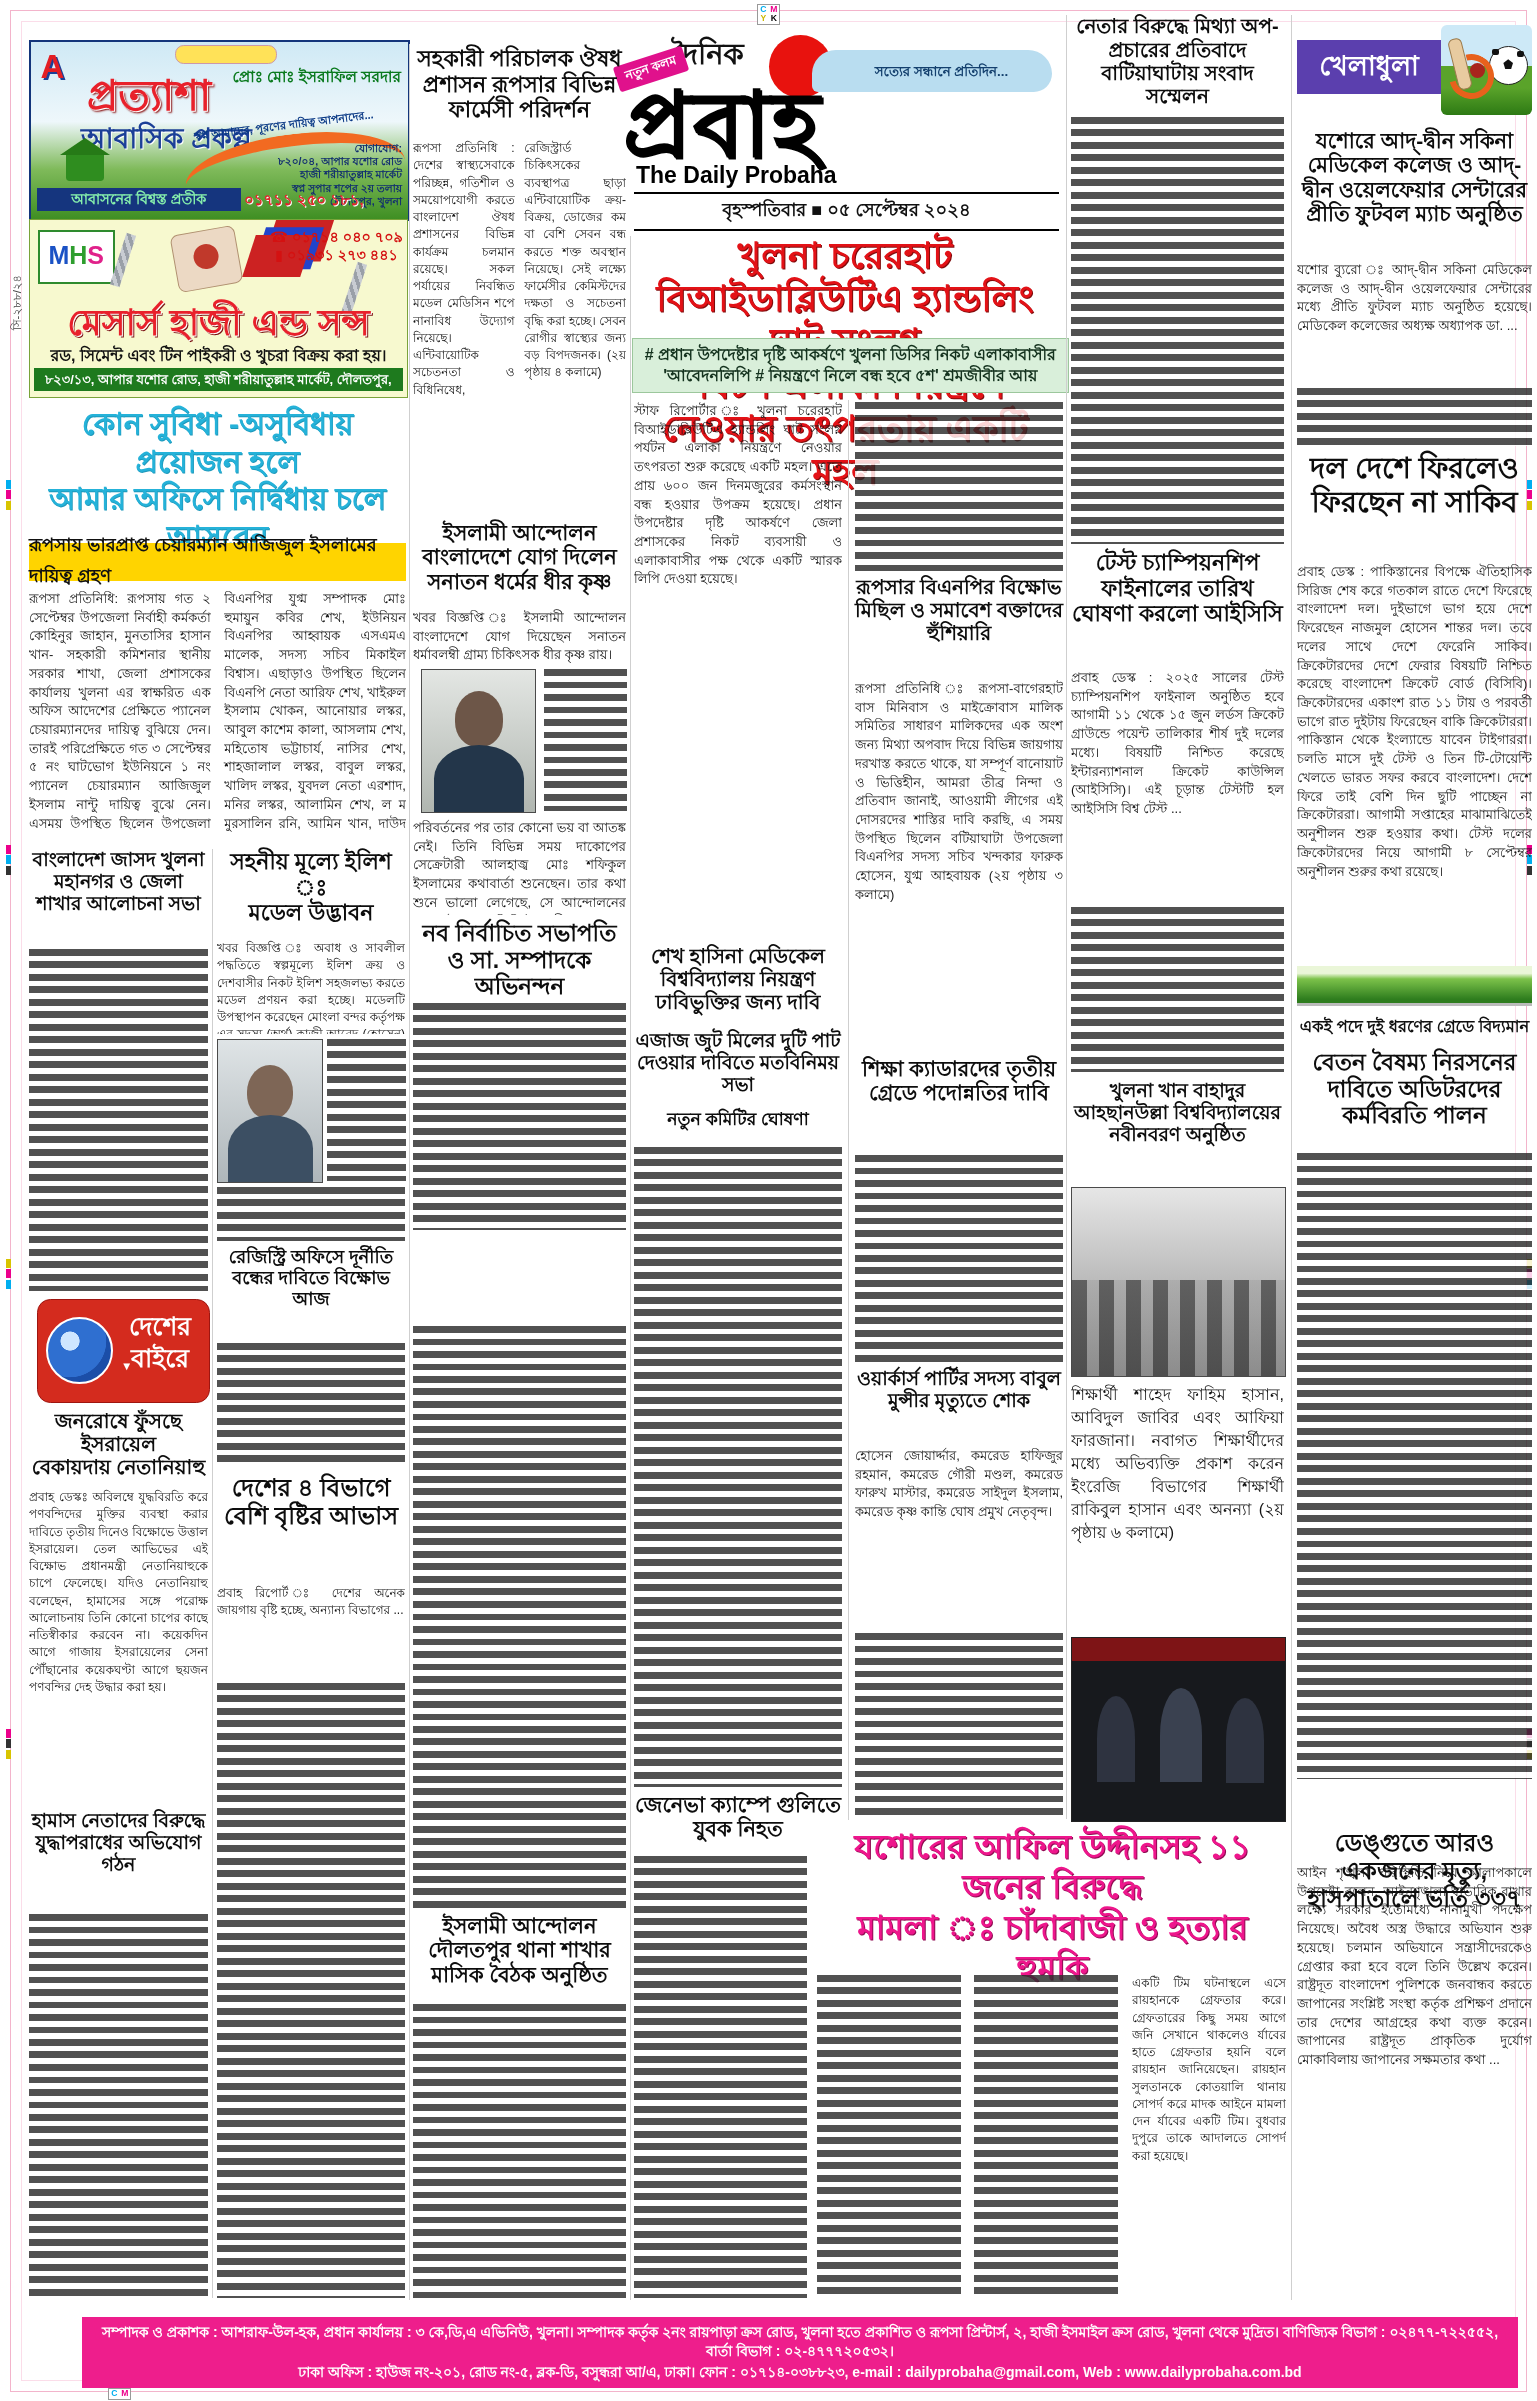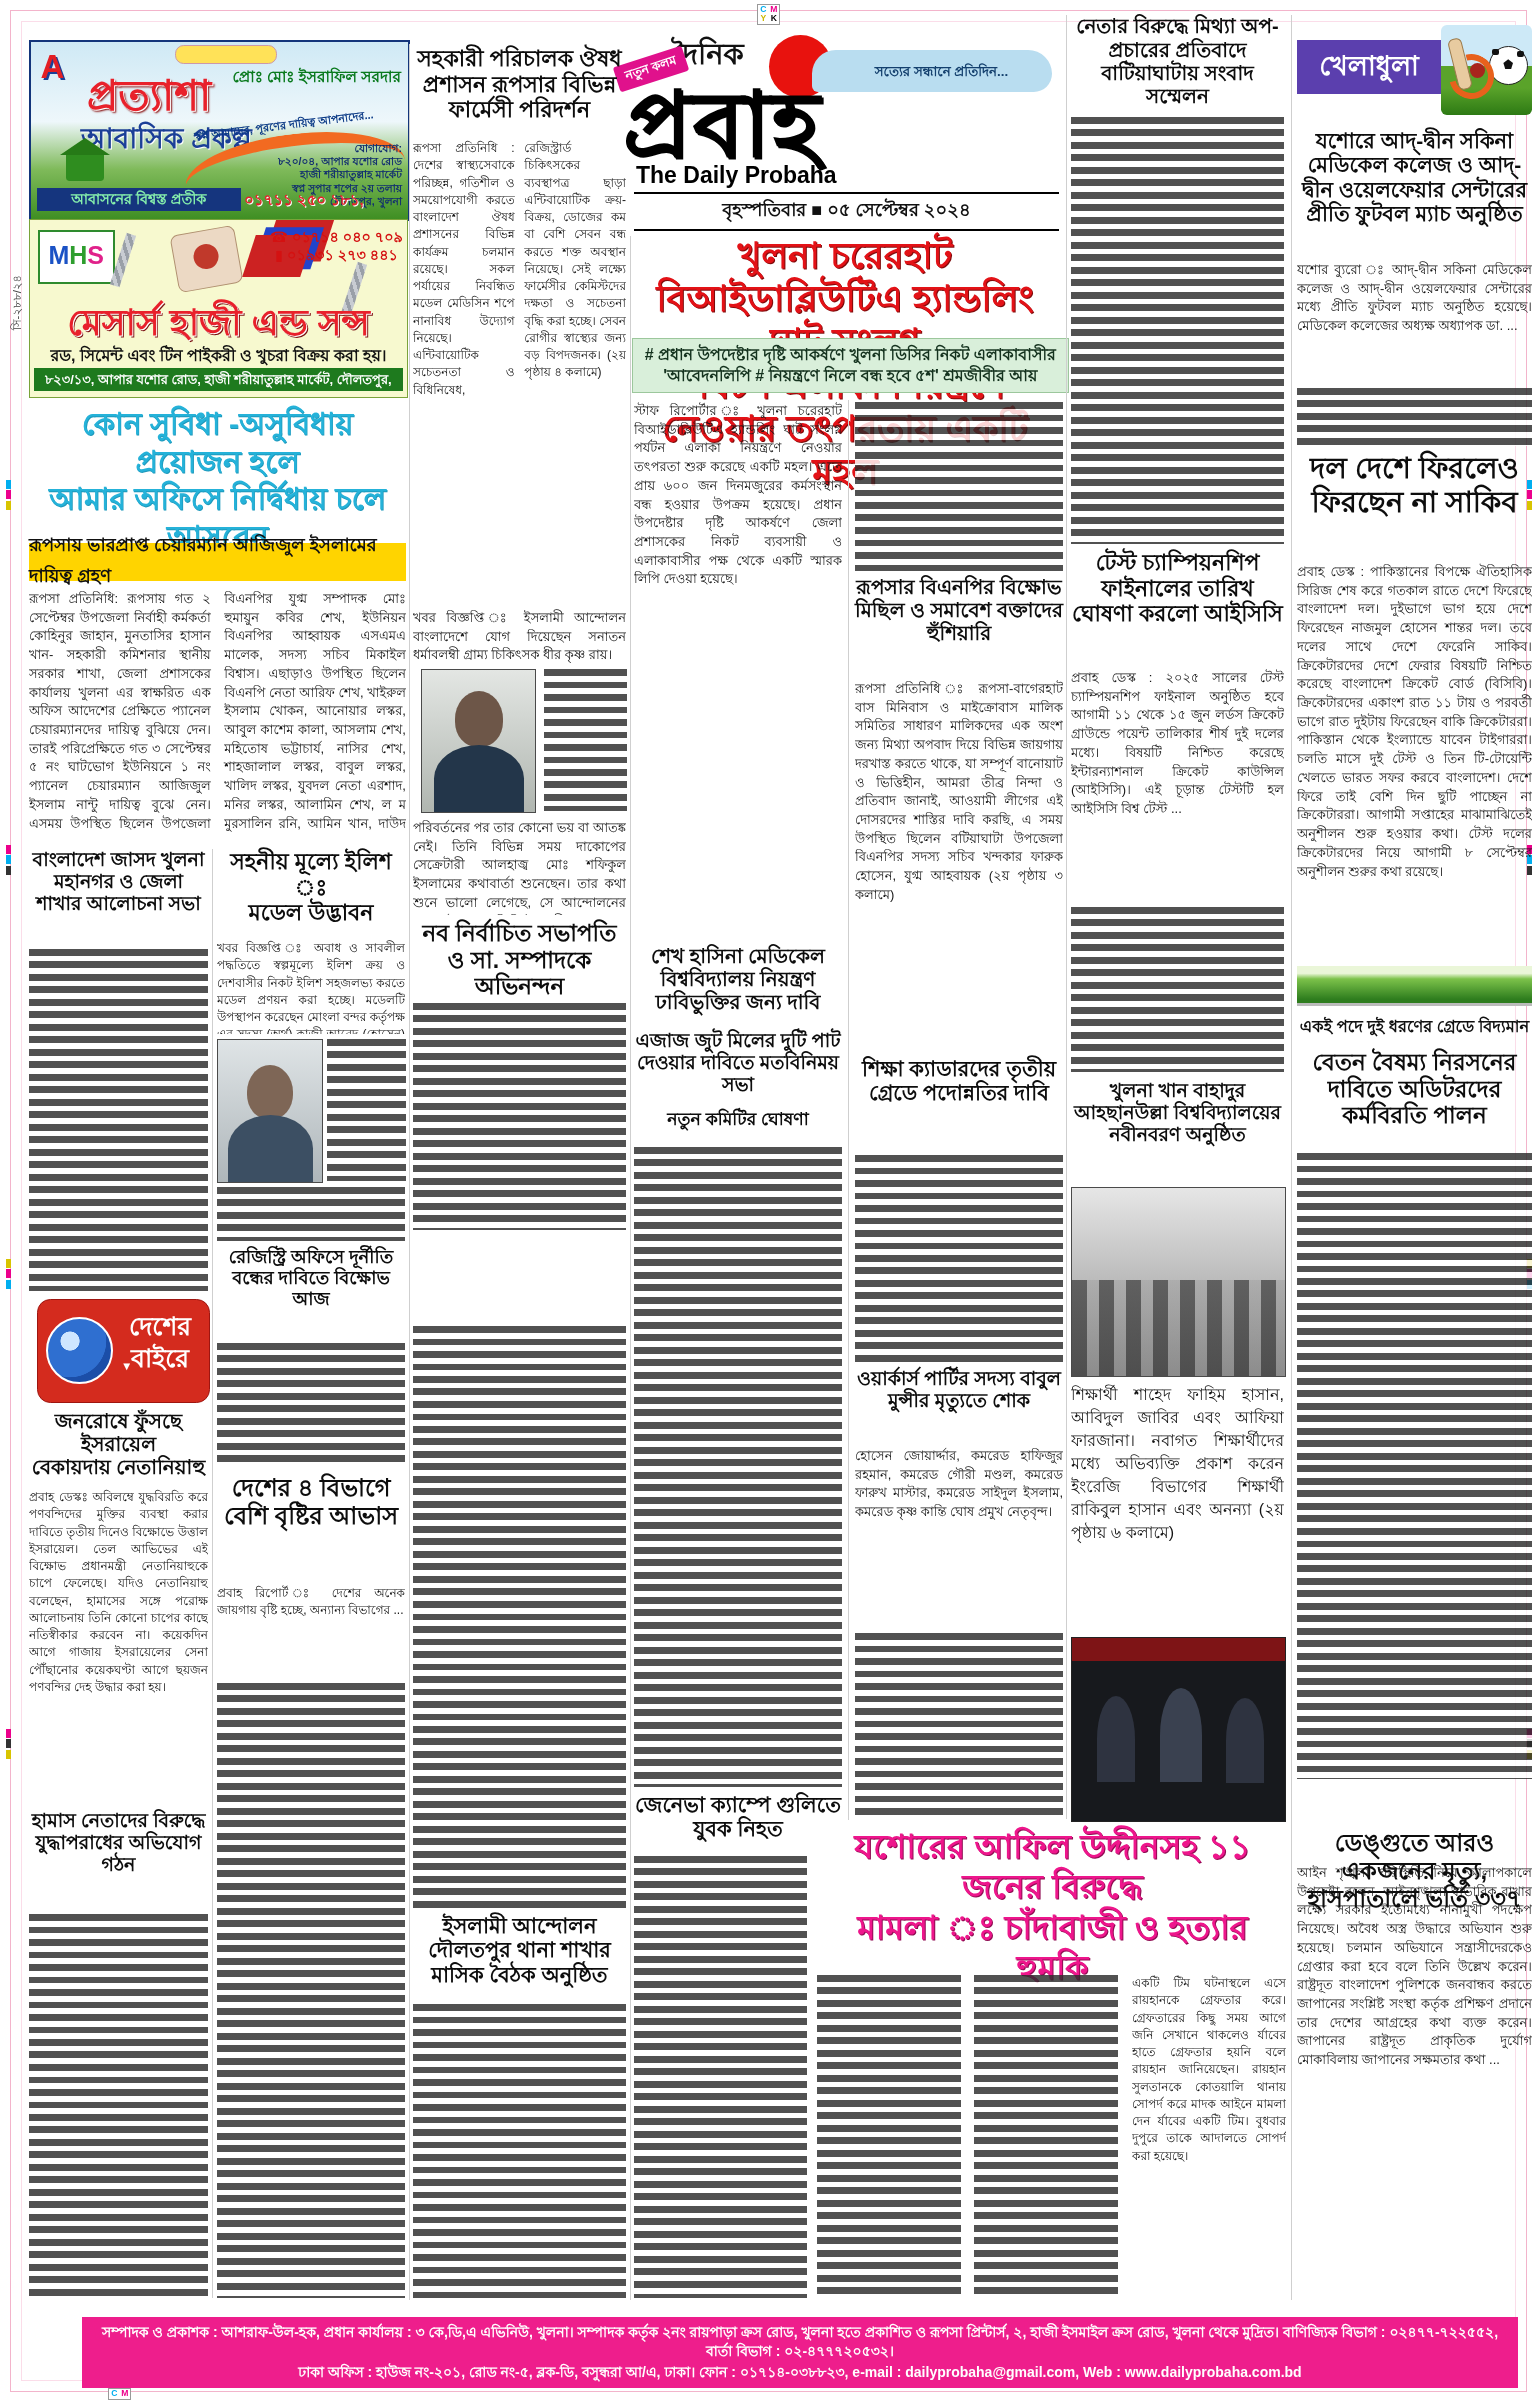--- a/index.html
+++ b/index.html
@@ -167,20 +167,21 @@
   <div class="abs sim" style="left:327px;top:1039px;width:79px;height:142px;"></div>
   <div class="abs sim" style="left:217px;top:1187px;width:188px;height:54px;"></div>
   <div class="abs h" style="left:217px;top:1247px;width:188px;font-size:18px;">রেজিস্ট্রি অফিসে দূর্নীতি বন্ধের দাবিতে বিক্ষোভ আজ</div>
   <div class="abs sim" style="left:217px;top:1343px;width:188px;height:125px;"></div>
   <div class="abs h" style="left:217px;top:1474px;width:188px;font-size:24px;font-weight:900;">দেশের ৪ বিভাগে বেশি বৃষ্টির আভাস</div>
   <div class="abs bt" style="left:217px;top:1585px;width:188px;height:92px;font-size:12px;">প্রবাহ রিপোর্ট ঃ দেশের অনেক জায়গায় বৃষ্টি হচ্ছে, অন্যান্য বিভাগের ...</div>
   <div class="abs sim" style="left:217px;top:1683px;width:188px;height:615px;"></div>
 
   <div class="abs h" style="left:413px;top:46px;width:213px;font-size:22px;">সহকারী পরিচালক ঔষধ প্রশাসন রূপসার বিভিন্ন ফার্মেসী পরিদর্শন</div>
   <div class="abs bt" style="left:413px;top:140px;width:213px;height:373px;font-size:12px;column-count:2;column-gap:9.6px;">রূপসা প্রতিনিধি : দেশের স্বাস্থ্যসেবাকে পরিচ্ছন্ন, গতিশীল ও সময়োপযোগী করতে বাংলাদেশ ঔষধ প্রশাসনের বিভিন্ন কার্যক্রম চলমান রয়েছে। সকল পর্যায়ের নিবন্ধিত মডেল মেডিসিন শপে নানাবিধ উদ্যোগ নিয়েছে। এন্টিবায়োটিক সচেতনতা ও বিধিনিষেধ, রেজিস্ট্রার্ড চিকিৎসকের ব্যবস্থাপত্র ছাড়া এন্টিবায়োটিক ক্রয়-বিক্রয়, ডোজের কম বা বেশি সেবন বন্ধ করতে শক্ত অবস্থান নিয়েছে। সেই লক্ষ্যে ফার্মেসীর কেমিস্টদের দক্ষতা ও সচেতনা বৃদ্ধি করা হচ্ছে। সেবন রোগীর স্বাস্থ্যের জন্য বড় বিপদজনক। (২য় পৃষ্ঠায় ৪ কলামে)</div>
+  <div class="abs h" style="left:413px;top:521px;width:213px;font-size:21px;">ইসলামী আন্দোলন বাংলাদেশে যোগ দিলেন সনাতন ধর্মের ধীর কৃষ্ণ</div>
   <div class="abs bt" style="left:413px;top:609px;width:213px;height:54px;">খবর বিজ্ঞপ্তি ঃ ইসলামী আন্দোলন বাংলাদেশে যোগ দিয়েছেন সনাতন ধর্মাবলম্বী গ্রাম্য চিকিৎসক ধীর কৃষ্ণ রায়।</div>
   <div class="photo" style="left:421px;top:669px;width:113px;height:142px;background:linear-gradient(#e3e6e3,#b0b6b0);">
     <div class="abs" style="left:33px;top:21px;width:48px;height:56px;border-radius:50% 50% 45% 45%;background:#6d5648;"></div>
     <div class="abs" style="left:11.5px;top:75px;width:90px;height:67px;border-radius:50% 50% 0 0;background:#23364a;"></div>
   </div>
   <div class="abs sim" style="left:544px;top:669px;width:83px;height:142px;"></div>
   <div class="abs bt" style="left:413px;top:819px;width:213px;height:96px;">পরিবর্তনের পর তার কোনো ভয় বা আতঙ্ক নেই। তিনি বিভিন্ন সময় দাকোপের সেক্রেটারী আলহাজ্ব মোঃ শফিকুল ইসলামের কথাবার্তা শুনেছেন। তার কথা শুনে ভালো লেগেছে, সে আন্দোলনের আদর্শে মুগ্ধ হয়ে তিনি ইসলামী আন্দোলনে যোগ দিয়েছেন।</div>
   <div class="abs h" style="left:413px;top:920px;width:213px;font-size:23px;">নব নির্বাচিত সভাপতি ও সা. সম্পাদকে অভিনন্দন</div>
   <div class="abs sim" style="left:413px;top:1003px;width:213px;height:227px;"></div>
   <div class="abs sim" style="left:413px;top:1326px;width:213px;height:582px;"></div>

